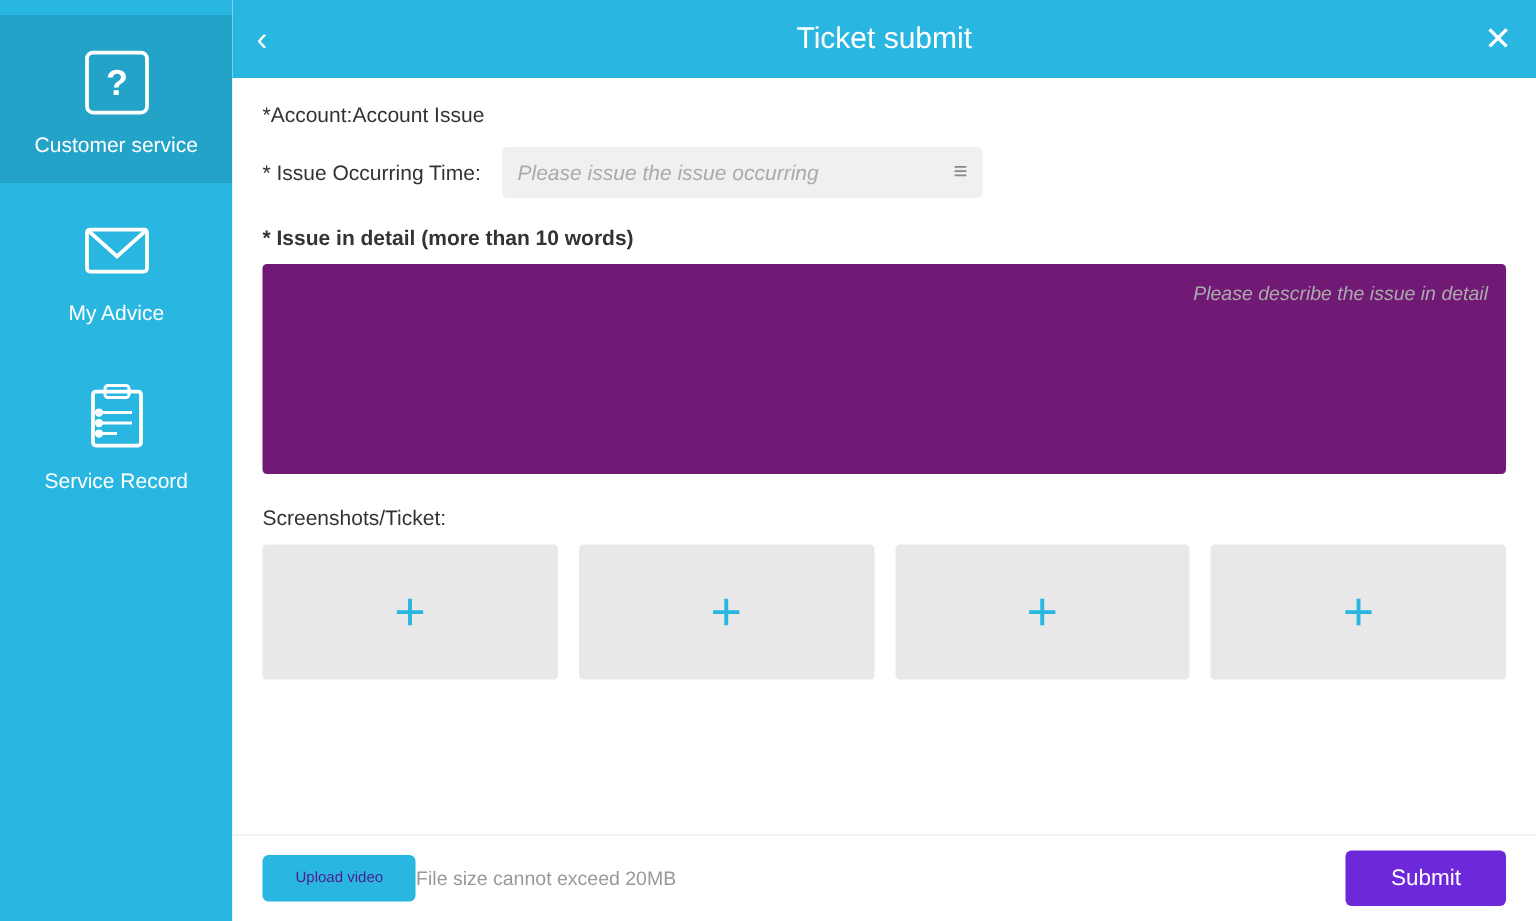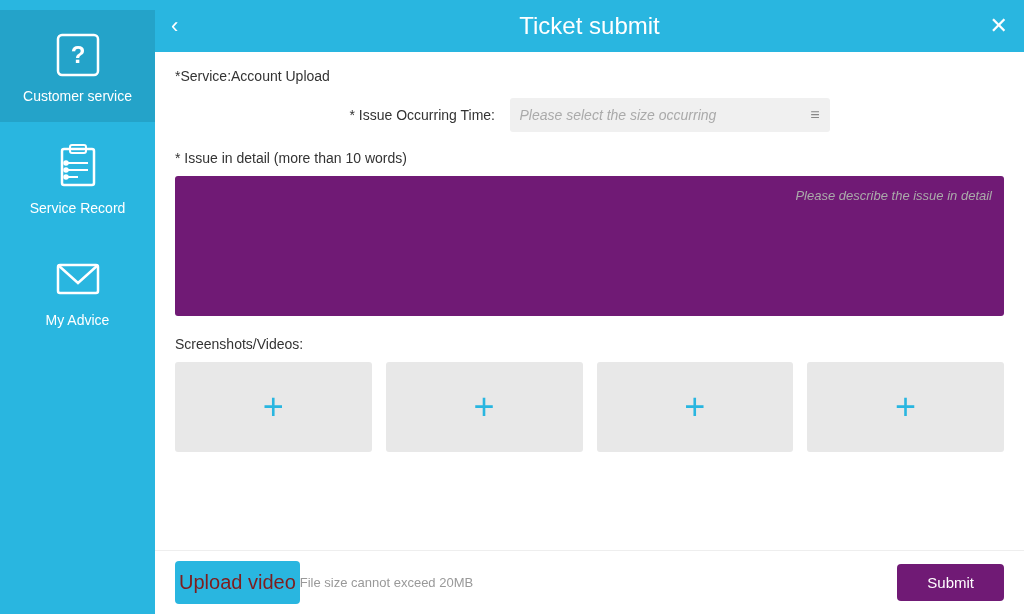--- a/index.html
+++ b/index.html
@@ -75,21 +75,21 @@
       display: flex;
       align-items: center;
       justify-content: center;
       height: 52px;
       position: relative;
       flex-shrink: 0;
     }
 
     .header-title {
       color: #fff;
-      font-size: 24px;
+      font-size: 20px;
       font-weight: 400;
     }
 
     .header-back {
       position: absolute;
       left: 16px;
       color: #fff;
       font-size: 22px;
       cursor: pointer;
       display: flex;
@@ -118,21 +118,20 @@
     .category-row {
       font-size: 14px;
       color: #333;
       margin-bottom: 14px;
     }
 
     .issue-row {
       display: flex;
       align-items: center;
       margin-bottom: 18px;
-      justify-content: center;
     }
 
     .issue-label {
       font-size: 14px;
       color: #333;
       width: 160px;
       flex-shrink: 0;
     }
 
     .issue-select {
@@ -157,20 +156,21 @@
     .issue-select-icon {
       color: #888;
       font-size: 16px;
       margin-left: 8px;
     }
 
     .detail-label {
       font-size: 14px;
       color: #333;
       margin-bottom: 10px;
+      font-weight: bold;
     }
 
     .detail-textarea {
       width: 100%;
       height: 140px;
       background: #701a75;
       border: none;
       border-radius: 3px;
       padding: 12px;
       font-size: 13px;
@@ -223,38 +223,38 @@
       display: flex;
       align-items: center;
       padding: 10px 20px;
       background: #fff;
       border-top: 1px solid #eee;
       flex-shrink: 0;
     }
 
     .upload-btn {
       background: #29b6e0;
-      color: #7f1d1d;
+      color: #4c1d95;
       border: none;
       border-radius: 4px;
-      padding: 10px 4px;
-      font-size: 20px;
+      padding: 10px 22px;
+      font-size: 10px;
       cursor: pointer;
       font-weight: 500;
     }
 
     .file-size-note {
       flex: 1;
       text-align: left;
       color: #999;
       font-size: 13px;
     }
 
     .submit-btn {
-      background: #701a75;
+      background: #6d28d9;
       color: #fff;
       border: none;
       border-radius: 4px;
       padding: 10px 30px;
       font-size: 15px;
       cursor: pointer;
       font-weight: 500;
     }
   </style>
 </head>
@@ -263,76 +263,76 @@
 <div class="sidebar">
 
   <div class="sidebar-item active">
     <div class="sidebar-icon">
       <svg viewBox="0 0 48 48" xmlns="http://www.w3.org/2000/svg">
         <rect x="4" y="4" width="40" height="40" rx="4" stroke="#fff" stroke-width="2.5" fill="none"></rect>
         <text x="24" y="32" text-anchor="middle" font-size="24" fill="#fff" stroke="none" font-weight="bold" font-family="Arial">?</text>
       </svg>
     </div>
     <span class="sidebar-label">Customer service</span>
+  </div>
+
+  <div class="sidebar-item">
+    <div class="sidebar-icon">
+      <svg viewBox="0 0 48 48" xmlns="http://www.w3.org/2000/svg">
+        <rect x="4" y="10" width="40" height="28" rx="2" stroke="#fff" stroke-width="2.5" fill="none"></rect>
+        <polyline points="4,10 24,28 44,10" stroke="#fff" stroke-width="2.5" fill="none"></polyline>
+      </svg>
+    </div>
+    <span class="sidebar-label">My Advice</span>
   </div>
 
   <div class="sidebar-item">
     <div class="sidebar-icon">
       <svg viewBox="0 0 48 48" xmlns="http://www.w3.org/2000/svg">
         <rect x="8" y="6" width="32" height="36" rx="2" stroke="#fff" stroke-width="2.5" fill="none"></rect>
         <rect x="16" y="2" width="16" height="8" rx="2" stroke="#fff" stroke-width="2" fill="none"></rect>
         <line x1="14" y1="20" x2="34" y2="20" stroke="#fff" stroke-width="2"></line>
         <line x1="14" y1="27" x2="34" y2="27" stroke="#fff" stroke-width="2"></line>
         <line x1="14" y1="34" x2="24" y2="34" stroke="#fff" stroke-width="2"></line>
         <circle cx="12" cy="20" r="1.5" fill="#fff"></circle>
         <circle cx="12" cy="27" r="1.5" fill="#fff"></circle>
         <circle cx="12" cy="34" r="1.5" fill="#fff"></circle>
       </svg>
     </div>
     <span class="sidebar-label">Service Record</span>
   </div>
 
-  <div class="sidebar-item">
-    <div class="sidebar-icon">
-      <svg viewBox="0 0 48 48" xmlns="http://www.w3.org/2000/svg">
-        <rect x="4" y="10" width="40" height="28" rx="2" stroke="#fff" stroke-width="2.5" fill="none"></rect>
-        <polyline points="4,10 24,28 44,10" stroke="#fff" stroke-width="2.5" fill="none"></polyline>
-      </svg>
-    </div>
-    <span class="sidebar-label">My Advice</span>
-  </div>
-
 </div>
 
 <div class="main">
 
   <div class="header">
     <div class="header-back">‹</div>
     <span class="header-title">Ticket submit</span>
     <div class="header-close">✕</div>
   </div>
 
   <div class="form-area">
 
     <div class="category-row">
-      <span>*Service:</span><span>Account Upload</span>
+      <span>*Account:</span><span>Account Issue</span>
     </div>
 
     <div class="issue-row">
       <span class="issue-label">* Issue Occurring Time:</span>
       <div class="issue-select">
-        <span class="issue-select-text">Please select the size occurring</span>
+        <span class="issue-select-text">Please issue the issue occurring</span>
         <span class="issue-select-icon">≡</span>
       </div>
     </div>
 
     <div class="detail-label">* Issue in detail (more than 10 words)</div>
     <textarea class="detail-textarea" placeholder="Please describe the issue in detail" style=""></textarea>
 
-    <div class="screenshots-label">Screenshots/Videos:</div>
+    <div class="screenshots-label">Screenshots/Ticket:</div>
     <div class="screenshots-row">
       <div class="screenshot-slot">
         <span class="screenshot-plus">+</span>
       </div>
       <div class="screenshot-slot">
         <span class="screenshot-plus">+</span>
       </div>
       <div class="screenshot-slot">
         <span class="screenshot-plus">+</span>
       </div>

